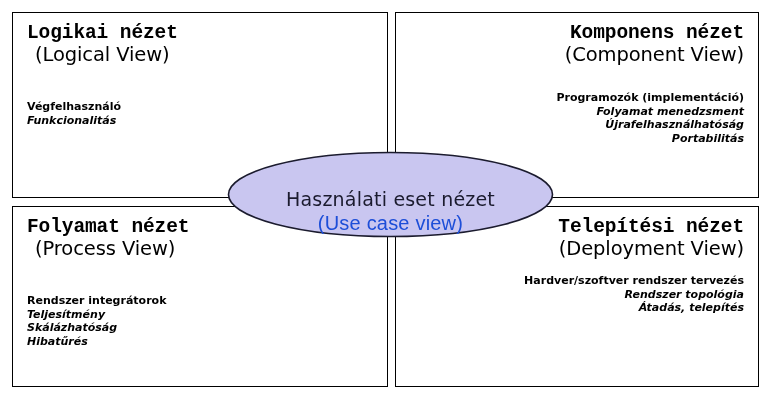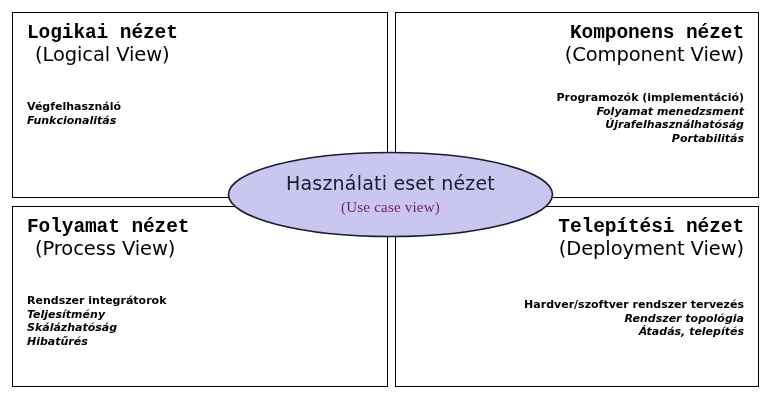--- a/index.html
+++ b/index.html
@@ -61,21 +61,21 @@
 
   
   .details {
     margin-top: 30px;
     font-family: "DejaVu Sans", sans-serif;
     font-size: 11px;
     line-height: 13.6px;
   }
   .bl .details, .tl .details { margin-top: 34px; }
   .tr .details { margin-top: 25px; }
-  .br .details { margin-top: 38px; text-align: right; }
+  .br .details { margin-top: 14px; text-align: right; }
 
   .d-bold {
     font-weight: bold;
     font-style: normal;
     white-space: nowrap;
   }
   .d-ital {
     font-weight: bold;
     font-style: italic;
     white-space: nowrap;
@@ -92,45 +92,45 @@
   #ellipse-wrap svg {
     position: absolute;
     left: 0;
     top: 0;
     width: 327px;
     height: 87px;
   }
   .ellipse-text {
     position: absolute;
     left: 0;
-    top: 0;
+    top: 16px;
     width: 327px;
     height: 87px;
     display: flex;
     flex-direction: column;
     align-items: center;
     justify-content: center;
     text-align: center;
   }
   .ell-l1 {
     font-family: "DejaVu Sans", sans-serif;
     font-size: 19px;
     font-weight: normal;
     line-height: 24px;
     letter-spacing: 0.2px;
     color: #1b1b2e;
     white-space: nowrap;
   }
   .ell-l2 {
-    font-family: Liberation Serif, serif;
-    font-size: 15px;
+    font-family: Liberation Sans, sans-serif;
+    font-size: 20px;
     font-weight: normal;
     line-height: 24px;
     letter-spacing: 0.2px;
-    color: #701a75;
+    color: #1d4ed8;
     white-space: nowrap;
   }
 </style>
 </head>
 <body>
 
 <div id="diagram">
 
   <div class="quad tl">
     <div class="head-hu">Logikai nézet</div>

